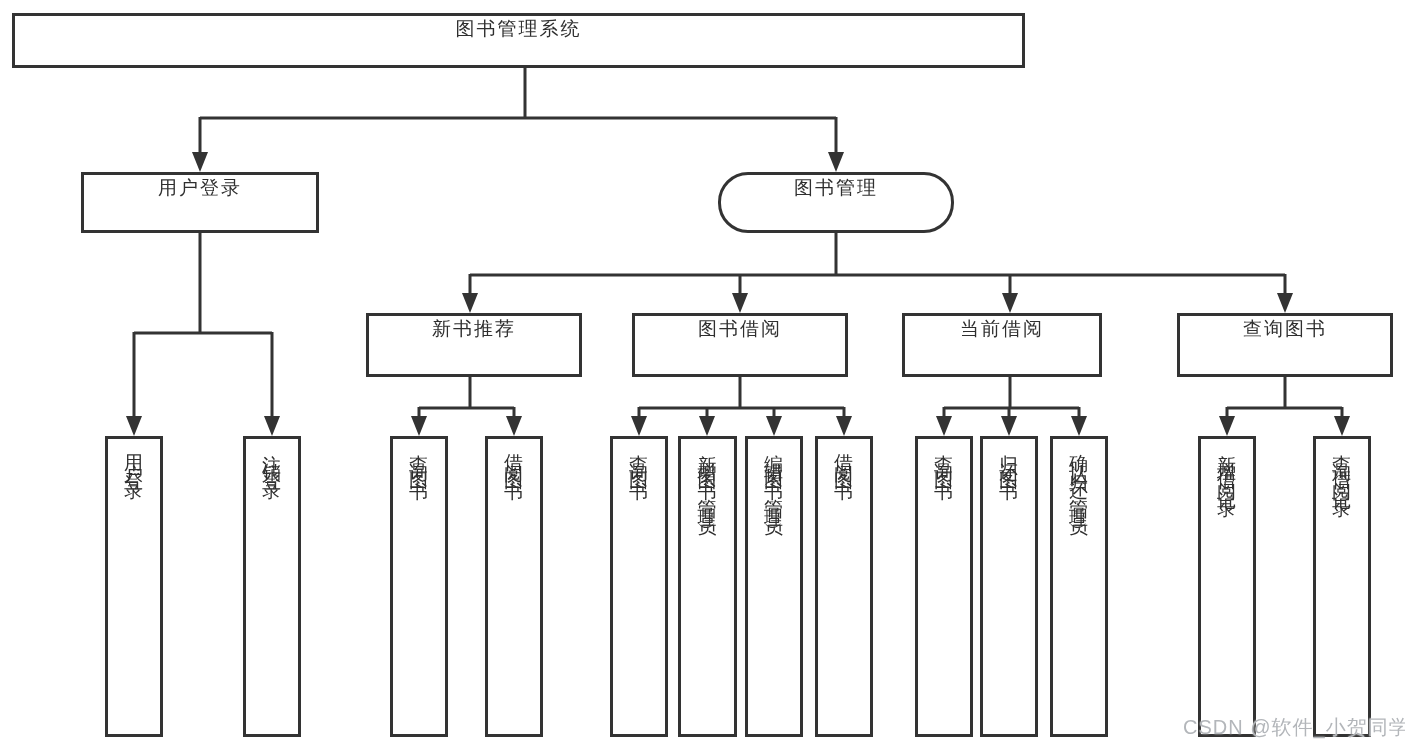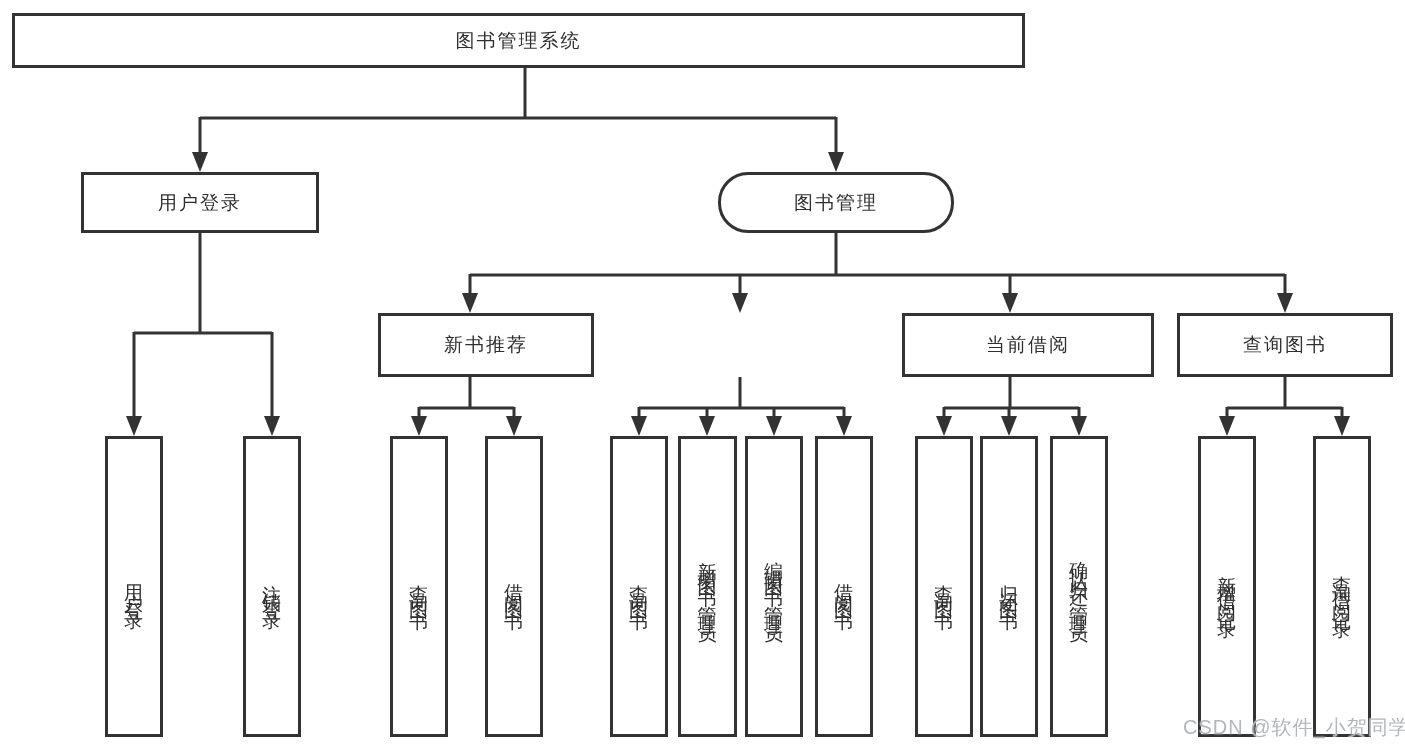--- a/index.html
+++ b/index.html
@@ -21,21 +21,21 @@
     top: 0;
     z-index: 1;
   }
   .node {
     position: absolute;
     box-sizing: border-box;
     border: 3px solid var(--line-color, #333333);
     background: #ffffff;
     color: var(--text-color, #2f2f2f);
     display: flex;
-    align-items: center;
+    align-items: flex-start;
     justify-content: center;
     z-index: 2;
   }
   .node .h-label {
     font-size: 19px;
     letter-spacing: 2px;
     white-space: nowrap;
   }
   .leaf .v-label {
     writing-mode: vertical-rl;
@@ -107,24 +107,27 @@
     <span class="h-label">图书管理系统</span>
   </div>
 
   <div class="node" style="left:81px; top:172px; width:238px; height:61px;">
     <span class="h-label">用户登录</span>
   </div>
   <div class="node" style="left:718px; top:172px; width:236px; height:61px;border-radius:30px;">
     <span class="h-label">图书管理</span>
   </div>
 
-  <div class="node" style="left:378px; top:313px; width:216px; height:64px;">
+  <div class="node" style="left:366px; top:313px; width:216px; height:64px;">
     <span class="h-label">新书推荐</span>
   </div>
-  <div class="node" style="left:902px; top:313px; width:252px; height:64px;font-family:Liberation Serif, serif;">
+  <div class="node" style="left:632px; top:313px; width:216px; height:64px;">
+    <span class="h-label">图书借阅</span>
+  </div>
+  <div class="node" style="left:902px; top:313px; width:200px; height:64px;font-family:Liberation Serif, serif;">
     <span class="h-label">当前借阅</span>
   </div>
   <div class="node" style="left:1177px; top:313px; width:216px; height:64px;">
     <span class="h-label">查询图书</span>
   </div>
 
   <div class="node leaf" style="left:105px; top:436px; width:58px; height:301px;">
     <span class="v-label">用户登录</span>
   </div>
   <div class="node leaf" style="left:243px; top:436px; width:58px; height:301px;">

